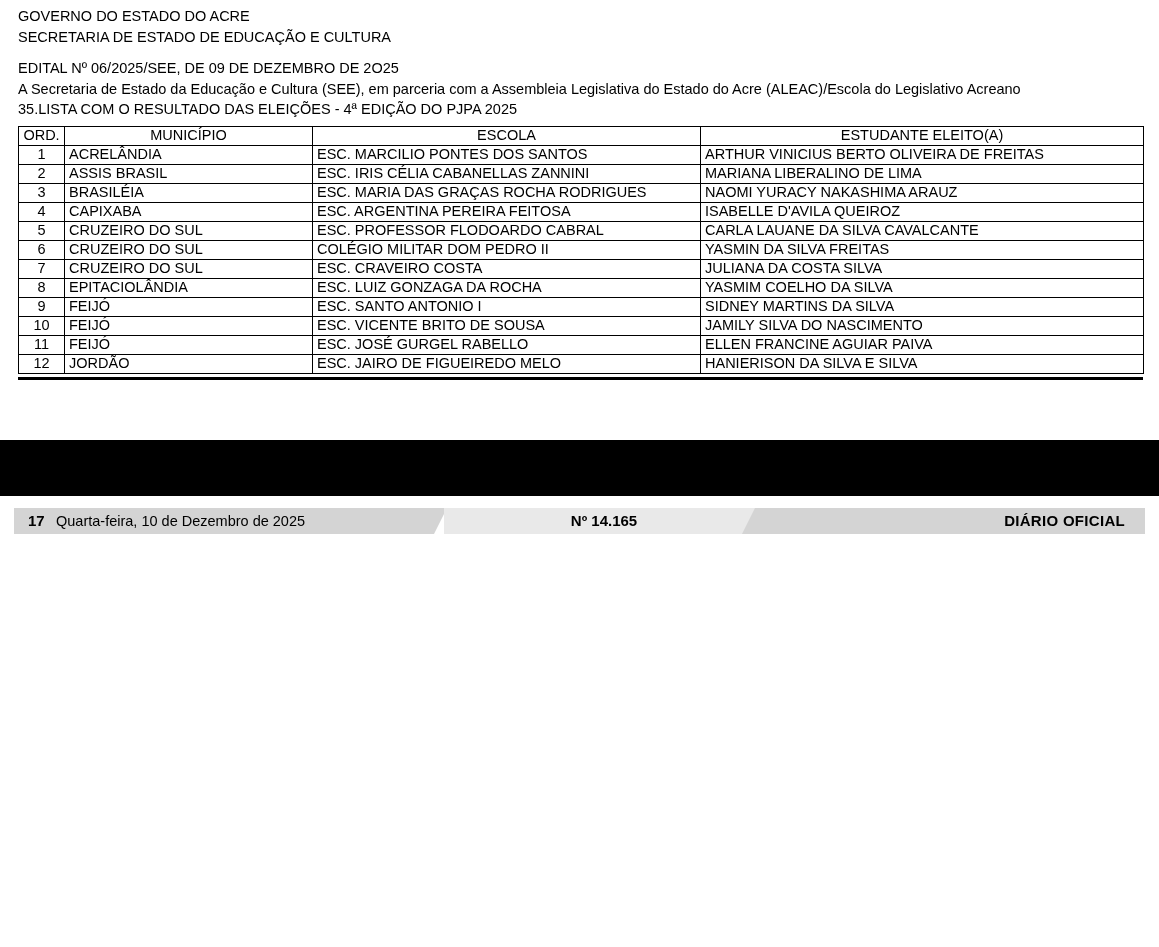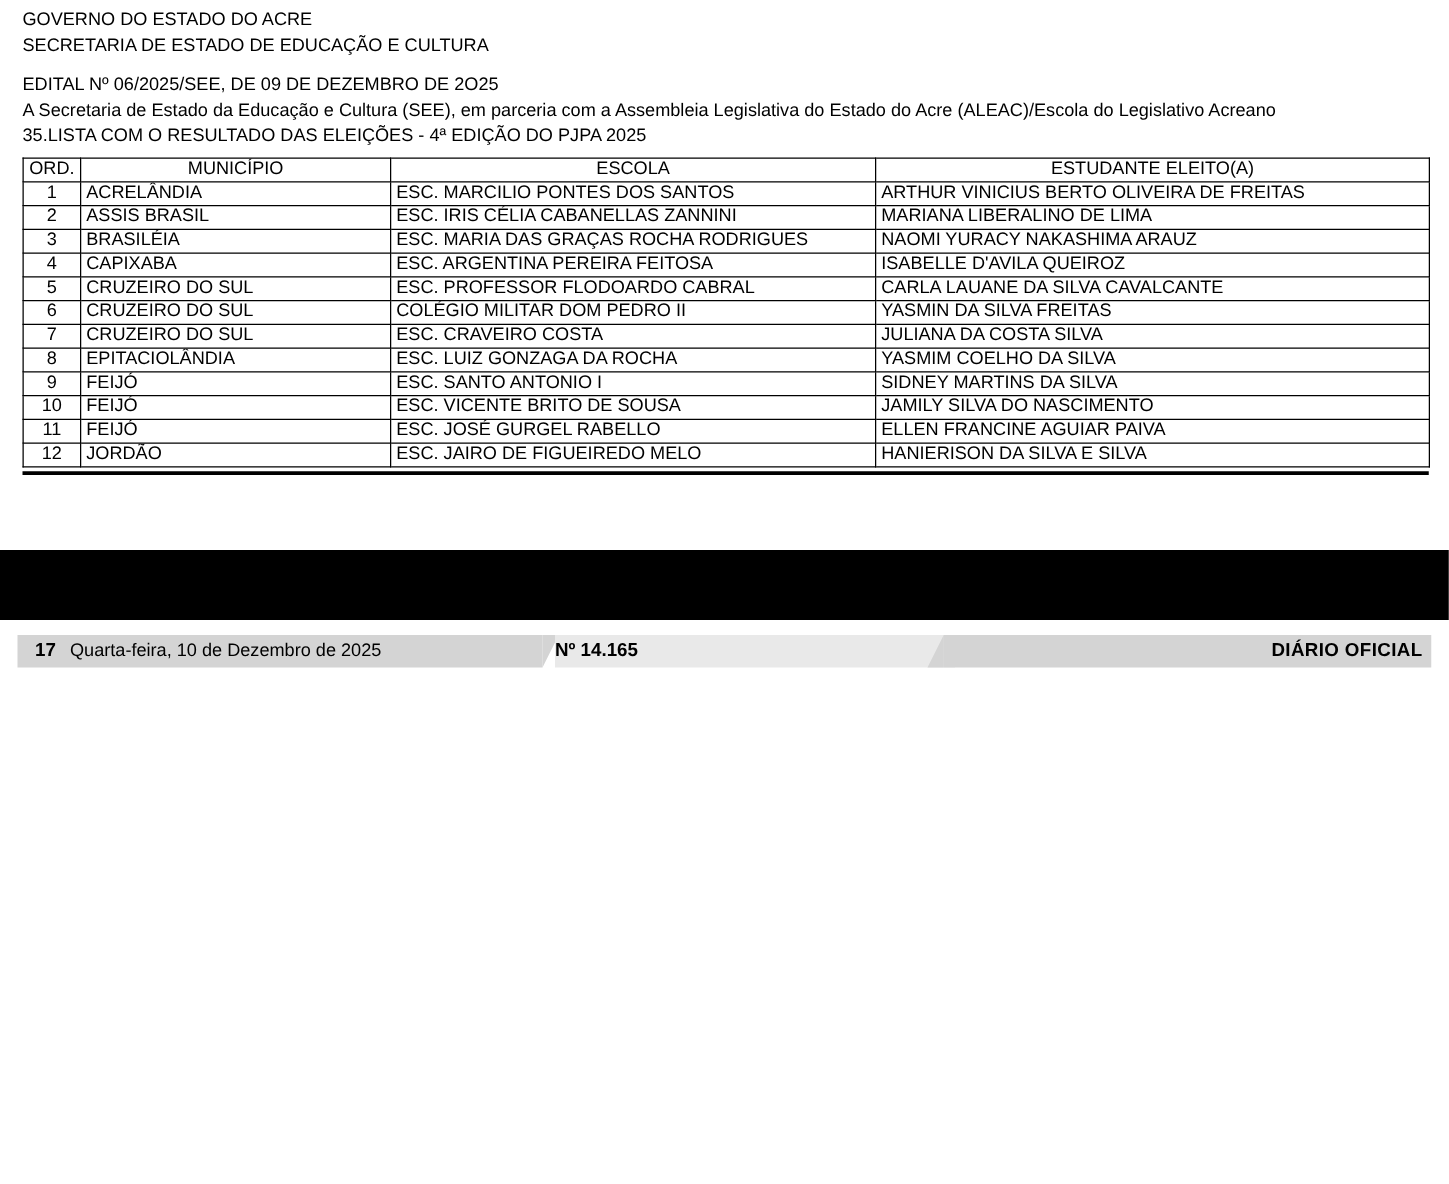--- a/index.html
+++ b/index.html
@@ -112,21 +112,21 @@
     top: 5px;
     font-size: 14.5px;
   }
   .do-center {
     position: absolute;
     left: 430px;
     top: 0;
     width: 320px;
     height: 26px;
     background: #e9e9e9;
-    text-align: left;
+    text-align: center;
   }
   .do-center-text {
     font-size: 15px;
     font-weight: bold;
     line-height: 26px;
   }
   .do-right {
     position: absolute;
     right: 0;
     top: 0;
@@ -142,21 +142,21 @@
     top: 0;
     width: 0;
     height: 0;
     border-bottom: 26px solid #d4d4d4;
     border-left: 13px solid transparent;
   }
   .do-right-text {
     font-size: 15px;
     font-weight: bold;
     line-height: 26px;
-    padding-right: 7px;
+    padding-right: 20px;
     letter-spacing: 0.3px;
   }
 </style>
 </head>
 <body>
 
 <div class="page">
 
   <div class="header-block">
     <div>GOVERNO DO ESTADO DO ACRE</div>

